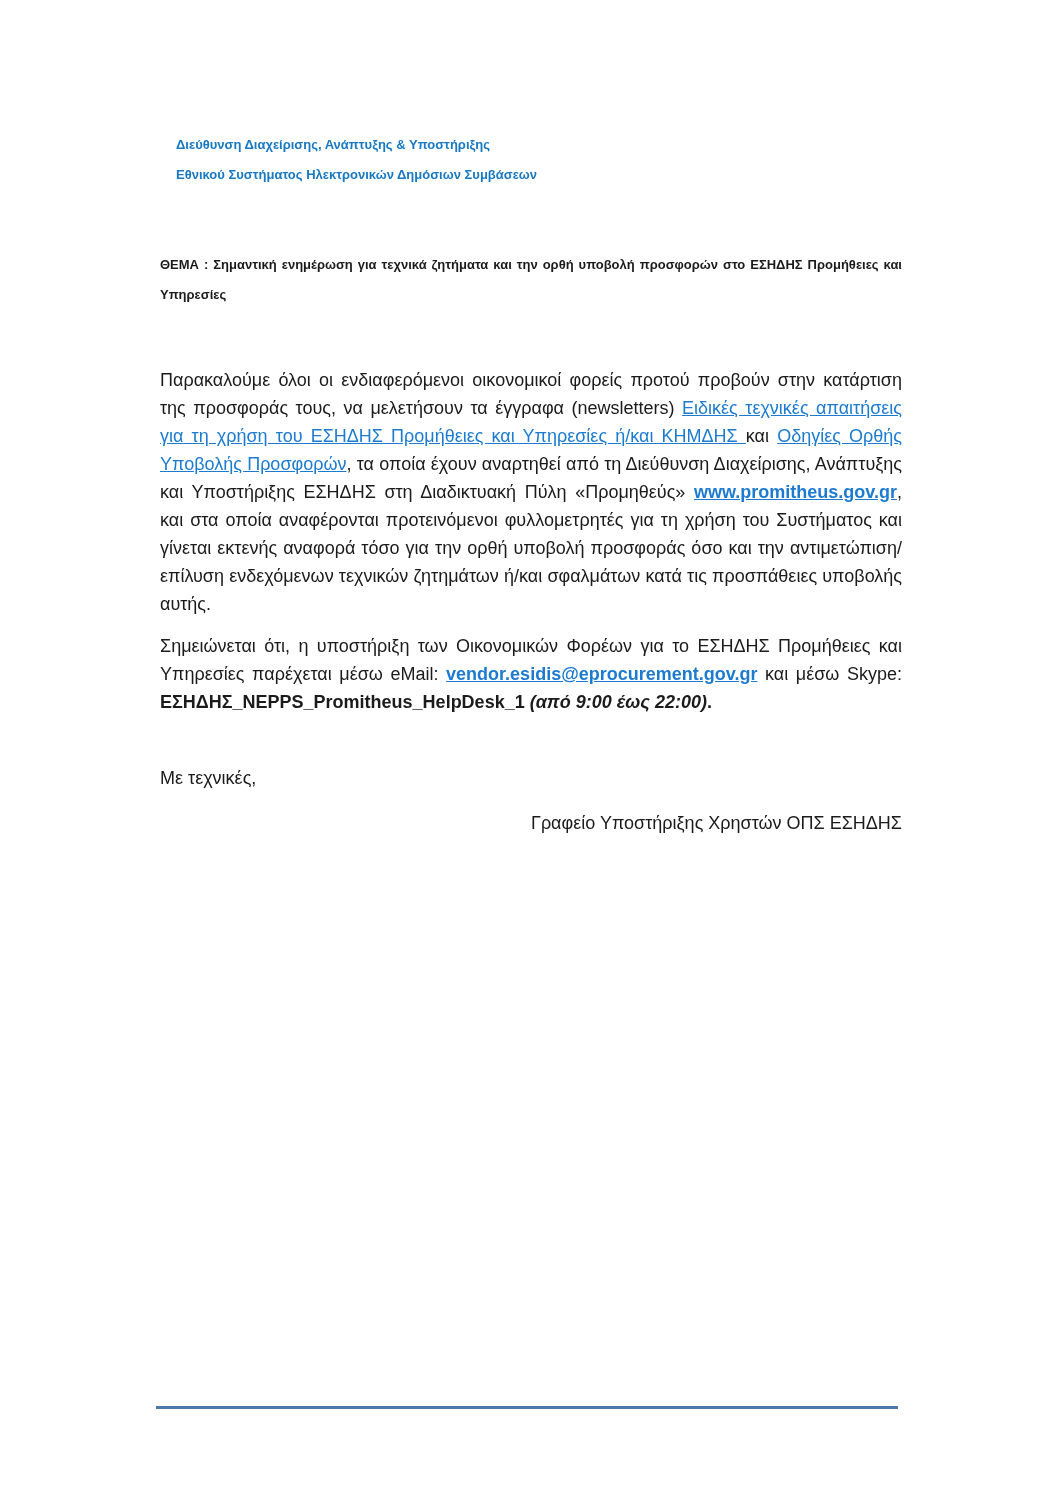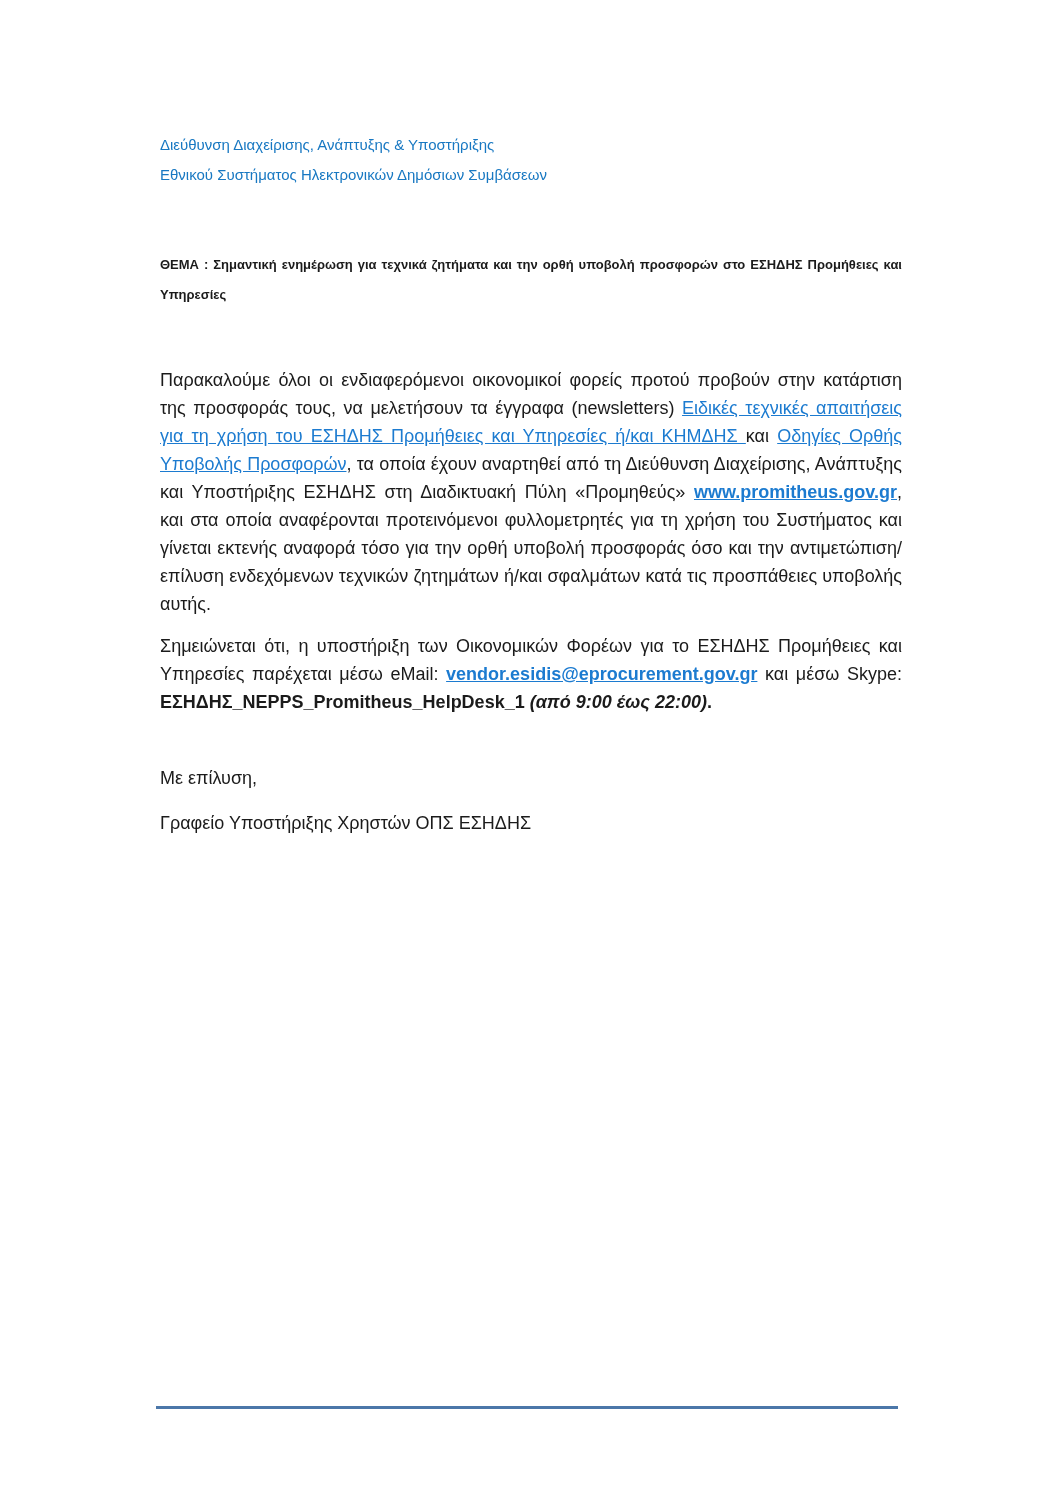--- a/index.html
+++ b/index.html
@@ -11,26 +11,26 @@
     position: relative;
     width: 1058px;
     height: 1497px;
     background: #ffffff;
     font-family: "Liberation Sans", sans-serif;
     color: var(--text-black, #1b1b1b);
     overflow: hidden;
   }
   .doc-header {
     position: absolute;
-    left: 160px;
+    left: 176px;
     top: 130px;
     width: 742px;
-    font-size: 15px;
+    font-size: 13px;
     line-height: 30px;
-    font-weight: normal;
+    font-weight: bold;
     color: var(--header-blue, #1878C2);
   }
   .doc-header .hline { display: block; }
   .subject {
     position: absolute;
     left: 160px;
     top: 250px;
     width: 742px;
     font-size: 13px;
     line-height: 30px;
@@ -44,21 +44,21 @@
     top: 354px;
     width: 742px;
     font-size: 18px;
     line-height: 28px;
     text-align: justify;
     color: var(--text-black, #1b1b1b);
   }
   .para { margin: 12px 0 14px 0; }
   .para-2 { margin-bottom: 48px; }
   .closing { text-align: left; margin-bottom: 17px; }
-  .signature { text-align: left; margin-bottom: 0; }
+  .signature { text-align: right; margin-bottom: 0; }
   a.doclink {
     color: var(--link-blue, #1C7BD0);
     text-decoration: underline;
     cursor: pointer;
   }
   .bold { font-weight: bold; }
   .italic { font-style: italic; }
   .footer-rule {
     position: absolute;
     left: 156px;
@@ -79,21 +79,21 @@
   </div>
 
   <div class="subject">ΘΕΜΑ : Σημαντική ενημέρωση για τεχνικά ζητήματα και την ορθή υποβολή προσφορών στο ΕΣΗΔΗΣ Προμήθειες και Υπηρεσίες</div>
 
   <div class="body-flow">
 
     <p class="para para-1"><span>Παρακαλούμε όλοι οι ενδιαφερόμενοι οικονομικοί φορείς προτού προβούν στην κατάρτιση της προσφοράς τους, να μελετήσουν τα έγγραφα (newsletters) </span><a class="doclink">Ειδικές τεχνικές απαιτήσεις για τη χρήση του ΕΣΗΔΗΣ Προμήθειες και Υπηρεσίες ή/και ΚΗΜΔΗΣ </a><span>και </span><a class="doclink">Οδηγίες Ορθής Υποβολής Προσφορών</a><span>, τα οποία έχουν αναρτηθεί από τη Διεύθυνση Διαχείρισης, Ανάπτυξης και Υποστήριξης ΕΣΗΔΗΣ στη Διαδικτυακή Πύλη «Προμηθεύς» </span><a class="doclink bold">www.promitheus.gov.gr</a><span>, και στα οποία αναφέρονται προτεινόμενοι φυλλομετρητές για τη χρήση του Συστήματος και γίνεται εκτενής αναφορά τόσο για την ορθή υποβολή προσφοράς όσο και την αντιμετώπιση/επίλυση ενδεχόμενων τεχνικών ζητημάτων ή/και σφαλμάτων κατά τις προσπάθειες υποβολής αυτής.</span></p>
 
     <p class="para para-2"><span>Σημειώνεται ότι, η υποστήριξη των Οικονομικών Φορέων για το ΕΣΗΔΗΣ Προμήθειες και Υπηρεσίες  παρέχεται μέσω eMail: </span><a class="doclink bold">vendor.esidis@eprocurement.gov.gr</a><span> και μέσω Skype: </span><span class="bold">ΕΣΗΔΗΣ_NEPPS_Promitheus_HelpDesk_1 </span><span class="bold italic">(από 9:00 έως 22:00)</span><span class="bold">.</span></p>
 
-    <p class="para closing">Με επίλυση,</p>
+    <p class="para closing">Με τεχνικές,</p>
 
     <p class="para signature">Γραφείο Υποστήριξης Χρηστών ΟΠΣ ΕΣΗΔΗΣ</p>
 
   </div>
 
   <div class="footer-rule"></div>
 
 </div>
 
 </body></html>

